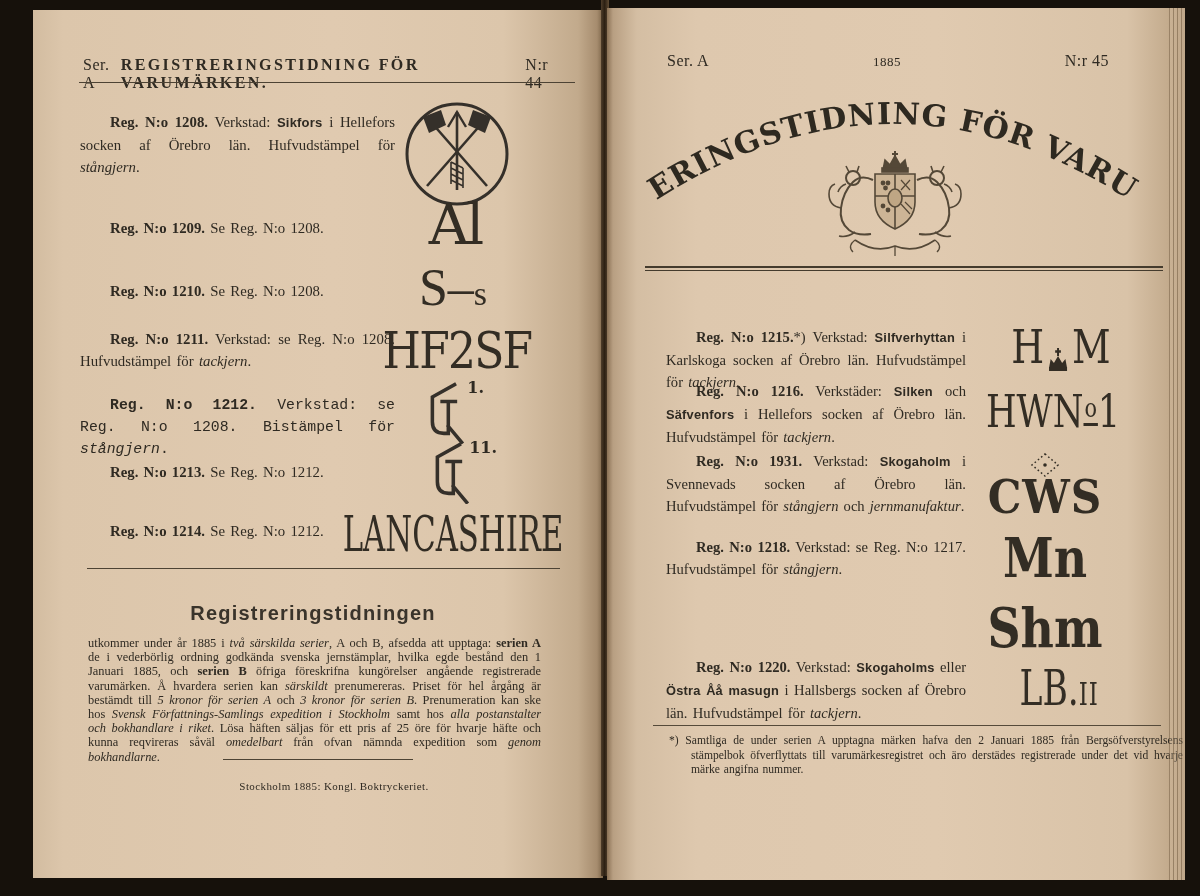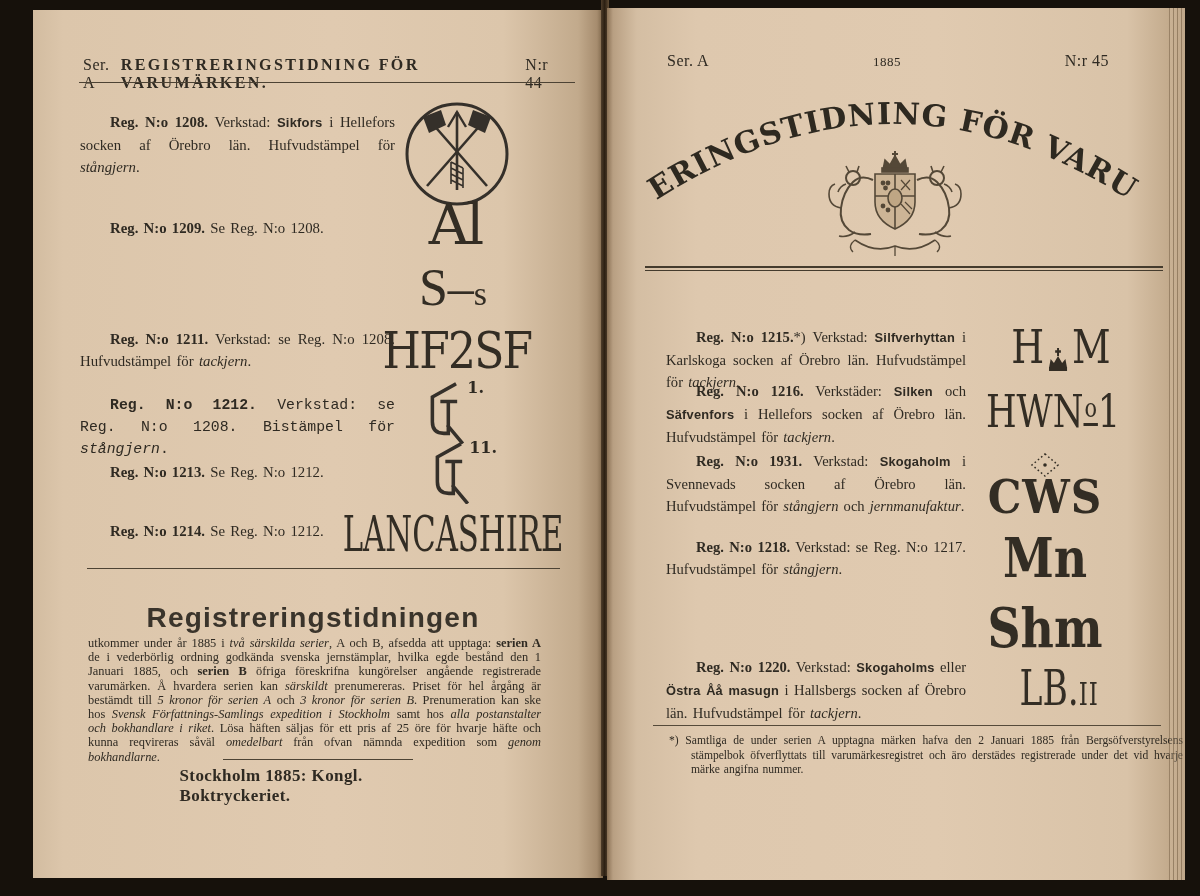--- a/index.html
+++ b/index.html
@@ -65,29 +65,29 @@
   .mark-hwn .no-o{font-size:26px;vertical-align:10px;border-bottom:3px solid #332d24;padding:0 1px;}
   .mark-cws{font-size:46px;font-weight:700;font-family:"DejaVu Serif",serif;transform:translateX(-50%) scaleX(.92);letter-spacing:1px;}
   .cws-diamond{position:absolute;left:50%;transform:translateX(-50%);}
   .mark-mn,.mark-shm{font-size:54px;font-weight:700;font-family:"DejaVu Serif",serif;transform:translateX(-50%) scaleX(.85);}
   .mark-lb{font-size:48px;font-family:"DejaVu Serif",serif;transform:translateX(-50%) scaleX(.72);}
   .mark-lb .lb-sub{font-size:32px;letter-spacing:1px;}
 
   
   .section-rule{position:absolute;border-top:1.3px solid #4d4334;}
   .prospectus-title{
-    position:absolute;margin:0;font-size:28px;font-weight:700;letter-spacing:1.2px;
+    position:absolute;margin:0;font-size:20px;font-weight:700;letter-spacing:1.2px;
     transform:translateX(-50%);font-family:"Liberation Sans",sans-serif;color:#3a342b;
   }
   .prospectus-body{
     position:absolute;margin:0;font-size:12.4px;line-height:14.2px;text-align:justify;
     word-spacing:1.6px;
   }
   .imprint-rule{position:absolute;border-top:1px solid #4d4334;}
-  .imprint{position:absolute;transform:translateX(-50%);font-size:17px;font-weight:700;letter-spacing:.4px;margin:2px;}
+  .imprint{position:absolute;transform:translateX(-50%);font-size:11px;font-weight:400;letter-spacing:.4px;margin:16px;}
 
   
   .footnote-rule{position:absolute;border-top:1px solid #554a3a;}
   .footnote{
     position:absolute;margin:0;font-size:11.6px;line-height:14.6px;text-align:justify;
     padding-left:22px;text-indent:-22px;word-spacing:1px;
   }
 
   
   .masthead-svg{position:absolute;overflow:visible;}
@@ -106,20 +106,21 @@
 
   <div class="running-head" style="left:50px;right:38px;top:46px;">
     <span class="rh-side">Ser. A</span>
     <span class="rh-center">REGISTRERINGSTIDNING FÖR VARUMÄRKEN.</span>
     <span class="rh-side">N:r 44</span>
   </div>
   <div class="head-rule" style="left:46px;right:28px;top:72px;"></div>
 
   <p class="entry" style="top:92px;margin-top:9px;"><span class="seg-b">Reg. N:o 1208.</span><span class="seg-n">  Verkstad: </span><span class="seg-name">Sikfors</span><span class="seg-n"> i Hellefors socken af Örebro län.  Hufvudstämpel för </span><span class="seg-i">stångjern</span><span class="seg-n">.</span></p>
   <p class="entry" style="top:207px;"><span class="seg-b">Reg. N:o 1209.</span><span class="seg-n">  Se Reg. N:o 1208.</span></p>
+  <p class="entry" style="top:270px;"><span class="seg-b">Reg. N:o 1210.</span><span class="seg-n">  Se Reg. N:o 1208.</span></p>
   <p class="entry" style="top:318px;"><span class="seg-b">Reg. N:o 1211.</span><span class="seg-n">  Verkstad: se Reg. N:o 1208. Hufvudstämpel för </span><span class="seg-i">tackjern</span><span class="seg-n">.</span></p>
   <p class="entry" style="top:384px;font-family:Liberation Mono, monospace;"><span class="seg-b">Reg. N:o 1212.</span><span class="seg-n">  Verkstad: se Reg. N:o 1208. Bistämpel för </span><span class="seg-i">stångjern</span><span class="seg-n">.</span></p>
   <p class="entry" style="top:451px;"><span class="seg-b">Reg. N:o 1213.</span><span class="seg-n">  Se Reg. N:o 1212.</span></p>
   <p class="entry" style="top:510px;"><span class="seg-b">Reg. N:o 1214.</span><span class="seg-n">  Se Reg. N:o 1212.</span></p>
 
   <div class="mark" style="left:368px;top:88px;">
     <svg class="lineart" width="112" height="112" viewBox="0 0 112 112">
       <circle cx="56" cy="56" r="50" fill="none" stroke="#35302a" stroke-width="3"></circle>
 
       <line x1="26" y1="88" x2="82" y2="24" stroke="#35302a" stroke-width="2.6"></line>

